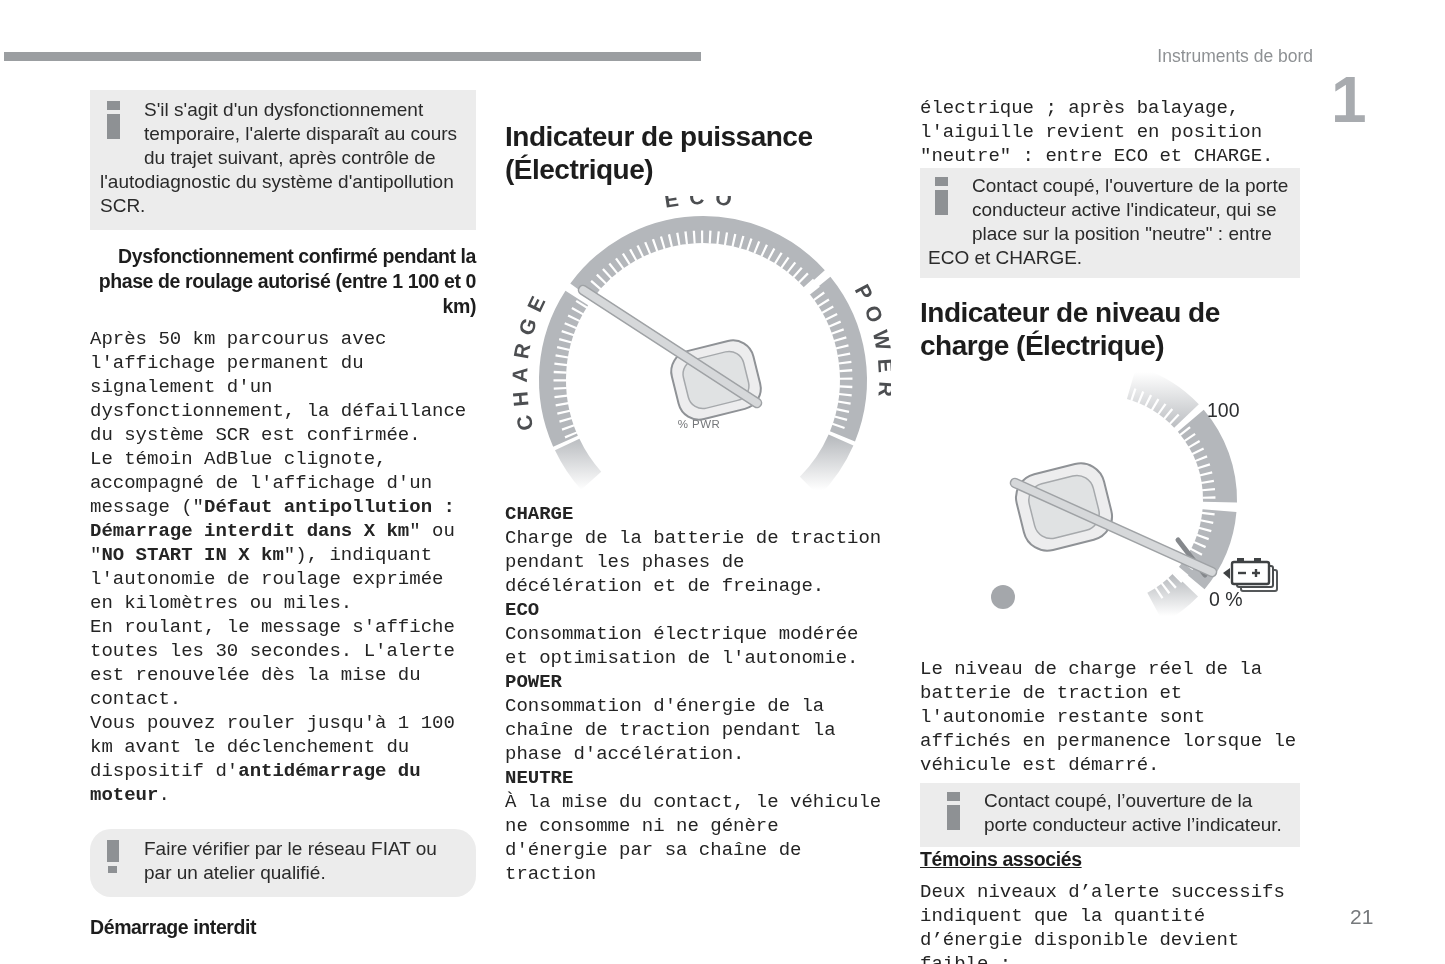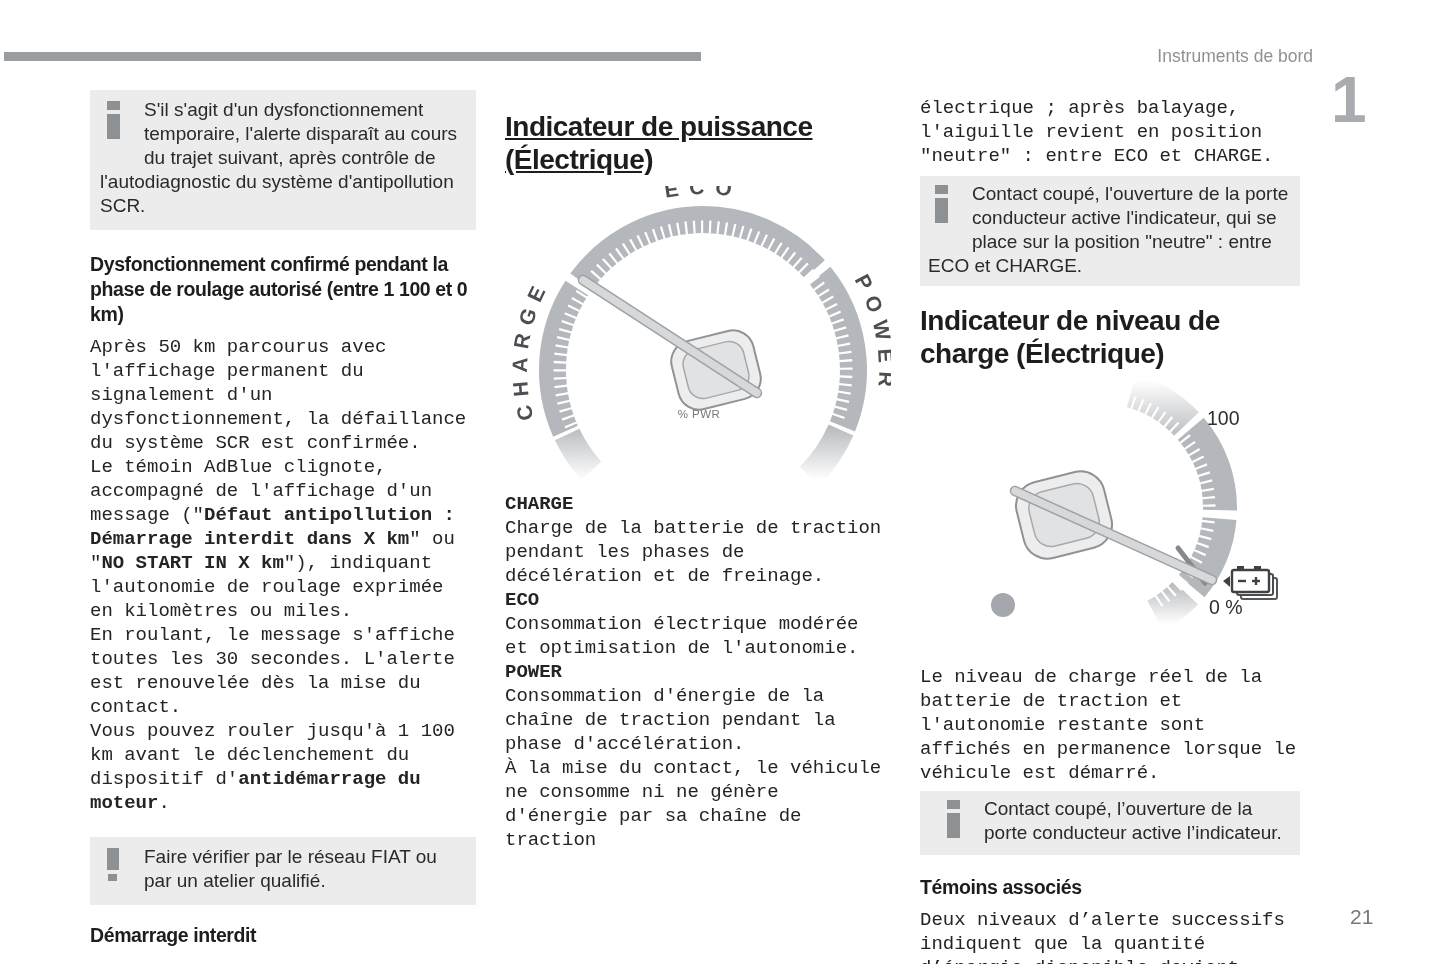--- a/index.html
+++ b/index.html
@@ -48,34 +48,34 @@
   <div class="pagenum">21</div>
 
   <div class="col col1">
     <div class="graybox" style="padding-bottom:12px;">
       <span class="iconwrap">
           <span class="ico-i-dot"></span>
           <span class="ico-i-bar"></span>
         </span>
       <span>S'il s'agit d'un dysfonctionnement temporaire, l'alerte disparaît au cours du trajet suivant, après contrôle de l'autodiagnostic du système d'antipollution SCR.</span>
     </div>
-    <h3 style="margin-top:22px;">Dysfonctionnement confirmé pendant la phase de roulage autorisé (entre 1 100 et 0 km)</h3>
+    <h3 style="margin-top:14px;text-align:right;">Dysfonctionnement confirmé pendant la phase de roulage autorisé (entre 1 100 et 0 km)</h3>
     <p style="margin-top:8px;"><span>Après 50 km parcourus avec l'affichage permanent du signalement d'un dysfonctionnement, la défaillance du système SCR est confirmée.</span><br><span>Le témoin AdBlue clignote, accompagné de l'affichage d'un message ("</span><span class="b">Défaut antipollution : Démarrage interdit dans X km</span><span>" ou "</span><span class="b">NO START IN X km</span><span>"), indiquant l'autonomie de roulage exprimée en kilomètres ou miles.</span><br><span>En roulant, le message s'affiche toutes les 30 secondes. L'alerte est renouvelée dès la mise du contact.</span><br><span>Vous pouvez rouler jusqu'à 1 100 km avant le déclenchement du dispositif d'</span><span class="b">antidémarrage du moteur</span><span>.</span></p>
-    <div class="graybox" style="margin-top:22px;">
+    <div class="graybox" style="margin-top:22px;border-radius:21px;">
       <span class="iconwrap">
           <span class="ico-ex-bar"></span>
           <span class="ico-ex-dot"></span>
         </span>
       <span>Faire vérifier par le réseau FIAT ou par un atelier qualifié.</span>
     </div>
     <h3 style="margin-top:18px;">Démarrage interdit</h3>
   </div>
 
   <div class="col col2">
-    <h2 style="margin-top:20px;text-decoration:underline;">Indicateur de puissance (Électrique)</h2>
+    <h2 style="margin-top:30px;">Indicateur de puissance (Électrique)</h2>
 
     <svg width="386" height="306" viewBox="0 0 386 306" style="margin-top:10px;">
       <defs>
         <linearGradient id="fadeG1" gradientUnits="userSpaceOnUse" x1="0" y1="238" x2="0" y2="294">
           <stop offset="0" stop-color="#b4b7bb"></stop>
           <stop offset="1" stop-color="#b4b7bb" stop-opacity="0"></stop>
         </linearGradient>
       </defs>
       <g>
         <path d="M 86.2 284.7 A 150.5 150.5 0 0 1 62.2 248.5" stroke="url(#fadeG1)" stroke-width="27" fill="none"></path>
@@ -106,27 +106,28 @@
       <text x="194" y="232" text-anchor="middle" font-size="11.5" fill="#75777a" letter-spacing="0.5">% PWR</text>
     </svg>
 
     <div class="defs">
       <p class="term">CHARGE</p>
       <p class="desc">Charge de la batterie de traction pendant les phases de décélération et de freinage.</p>
       <p class="term">ECO</p>
       <p class="desc">Consommation électrique modérée et optimisation de l'autonomie.</p>
       <p class="term">POWER</p>
       <p class="desc">Consommation d'énergie de la chaîne de traction pendant la phase d'accélération.</p>
+      <p class="term">NEUTRE</p>
       <p class="desc">À la mise du contact, le véhicule ne consomme ni ne génère d'énergie par sa chaîne de traction</p>
     </div>
   </div>
 
   <div class="col col3">
     <p>électrique ; après balayage, l'aiguille revient en position "neutre" : entre ECO et CHARGE.</p>
-    <div class="graybox" style="margin-top:8px; padding:6px 10px 8px 8px;">
+    <div class="graybox" style="padding:6px 10px 8px 8px;">
       <span class="iconwrap">
           <span class="ico-i-dot"></span>
           <span class="ico-i-bar"></span>
         </span>
       <span>Contact coupé, l'ouverture de la porte conducteur active l'indicateur, qui se place sur la position "neutre" : entre ECO et CHARGE.</span>
     </div>
     <h2 style="margin-top:18px;">Indicateur de niveau de charge (Électrique)</h2>
 
     <svg width="392" height="285" viewBox="0 0 392 285" style="margin-top:6px;">
       <defs>
@@ -172,17 +173,17 @@
     </svg>
 
     <p style="margin-top:4px;">Le niveau de charge réel de la batterie de traction et l'autonomie restante sont affichés en permanence lorsque le véhicule est démarré.</p>
     <div class="graybox" style="margin-top:6px; padding:6px 10px 8px 20px;">
       <span class="iconwrap">
           <span class="ico-i-dot"></span>
           <span class="ico-i-bar"></span>
         </span>
       <span>Contact coupé, l’ouverture de la porte conducteur active l’indicateur.</span>
     </div>
-    <h3 style="margin-top:20px;">Témoins associés</h3>
+    <h3 style="text-decoration:underline;">Témoins associés</h3>
     <p style="margin-top:8px;">Deux niveaux d’alerte successifs indiquent que la quantité d’énergie disponible devient faible :</p>
   </div>
 
 </div>
 
 </body></html>

